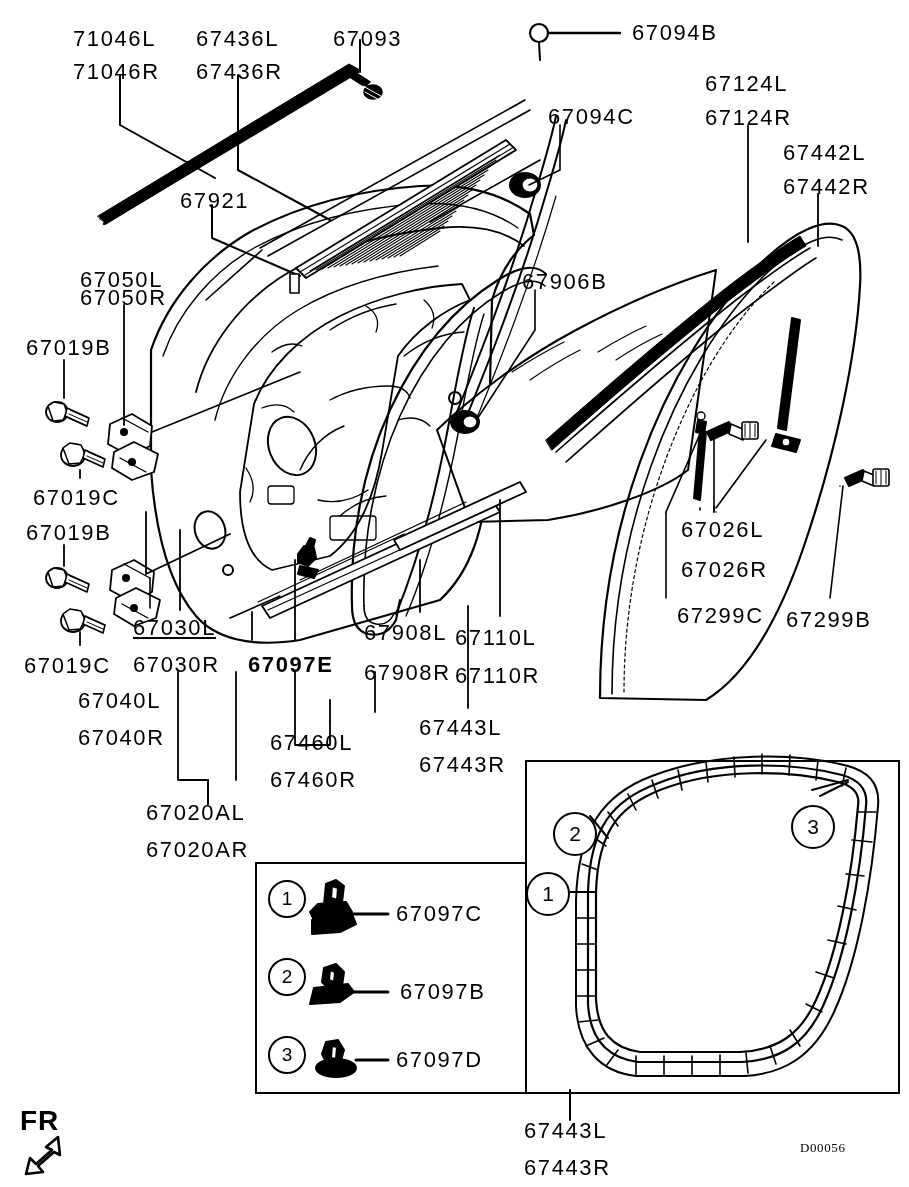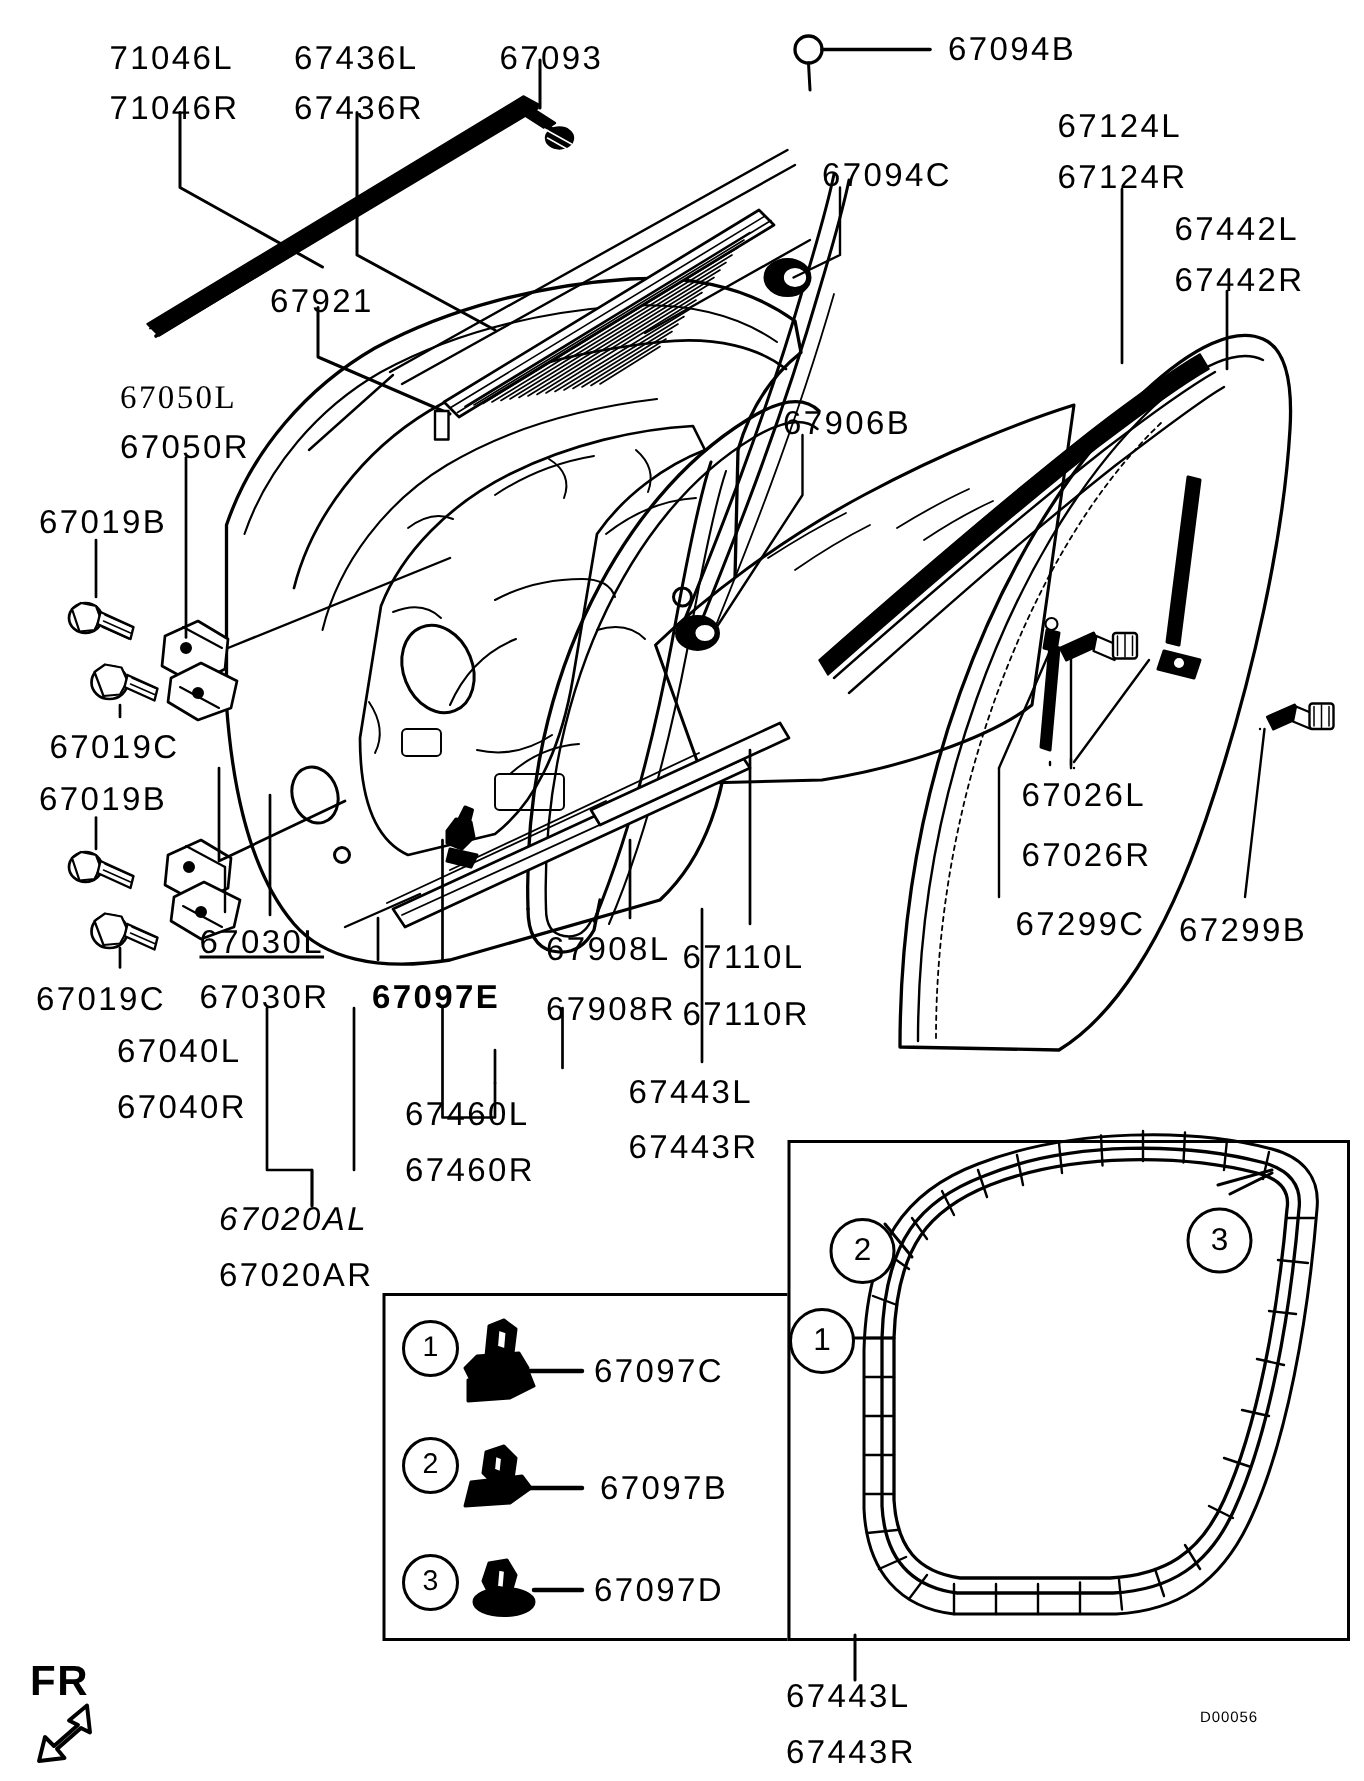--- a/index.html
+++ b/index.html
@@ -15,21 +15,21 @@
   .lbl{
     position:absolute;
     font-family:"Liberation Sans", sans-serif;
     font-size:22px;
     letter-spacing:1.6px;
     color:#000;
     white-space:nowrap;
     line-height:1.0;
     font-weight:400;
   }
-  .lbl.tiny{font-size:10px;letter-spacing:0.6px;font-family:Liberation Sans, sans-serif;}
+  .lbl.tiny{font-size:13px;letter-spacing:0.6px;font-family:Liberation Serif, serif;}
   .lbl.fr{font-size:28px;letter-spacing:1px;font-family:Liberation Sans, sans-serif;font-weight:700;}
 
   .cnum{
     position:absolute;
     width:34px;height:34px;border:2.5px solid #000;border-radius:50%;
     display:flex;align-items:center;justify-content:center;
     font-size:19px;font-family:"Liberation Sans", sans-serif;
     background:#fff;color:#000;
   }
   .cnum.big{width:40px;height:40px;font-size:21px;}
@@ -454,21 +454,21 @@
   <div class="lbl" style="left:196px;top:28px;text-align:right;">67436L</div>
   <div class="lbl" style="left:196px;top:61px;">67436R</div>
   <div class="lbl" style="left:333px;top:28px;">67093</div>
   <div class="lbl" style="left:632px;top:22px;">67094B</div>
   <div class="lbl" style="left:548px;top:106px;">67094C</div>
   <div class="lbl" style="left:705px;top:73px;">67124L</div>
   <div class="lbl" style="left:705px;top:107px;">67124R</div>
   <div class="lbl" style="left:783px;top:142px;">67442L</div>
   <div class="lbl" style="left:783px;top:176px;">67442R</div>
   <div class="lbl" style="left:180px;top:190px;">67921</div>
-  <div class="lbl" style="left:80px;top:254px;font-family:Liberation Serif, serif;">67050L</div>
+  <div class="lbl" style="left:80px;top:269px;">67050L</div>
   <div class="lbl" style="left:80px;top:287px;">67050R</div>
   <div class="lbl" style="left:522px;top:271px;">67906B</div>
   <div class="lbl" style="left:26px;top:337px;">67019B</div>
   <div class="lbl" style="left:33px;top:487px;">67019C</div>
   <div class="lbl" style="left:26px;top:522px;">67019B</div>
   <div class="lbl" style="left:24px;top:655px;">67019C</div>
   <div class="lbl" style="left:681px;top:519px;">67026L</div>
   <div class="lbl" style="left:681px;top:559px;">67026R</div>
   <div class="lbl" style="left:644px;top:605px;margin-left:33px;">67299C</div>
   <div class="lbl" style="left:786px;top:609px;">67299B</div>
@@ -478,21 +478,21 @@
   <div class="lbl" style="left:364px;top:622px;">67908L</div>
   <div class="lbl" style="left:364px;top:662px;">67908R</div>
   <div class="lbl" style="left:455px;top:627px;">67110L</div>
   <div class="lbl" style="left:455px;top:665px;">67110R</div>
   <div class="lbl" style="left:78px;top:690px;">67040L</div>
   <div class="lbl" style="left:78px;top:727px;">67040R</div>
   <div class="lbl" style="left:270px;top:732px;">67460L</div>
   <div class="lbl" style="left:270px;top:769px;">67460R</div>
   <div class="lbl" style="left:419px;top:717px;">67443L</div>
   <div class="lbl" style="left:419px;top:754px;">67443R</div>
-  <div class="lbl" style="left:146px;top:802px;font-style:italic;">67020AL</div>
+  <div class="lbl" style="left:146px;top:802px;">67020AL</div>
   <div class="lbl" style="left:146px;top:839px;">67020AR</div>
 
   <div class="lbl" style="left:524px;top:1120px;">67443L</div>
   <div class="lbl" style="left:524px;top:1157px;">67443R</div>
 
   <div class="lbl fr" style="left:20px;top:1107px;">FR</div>
 
   <svg class="art" viewBox="0 0 909 1187" style="pointer-events:none;">
     <g>
       <path d="M58,1137 L46,1147 L52,1150 L36,1164 L30,1158 L26,1174 L43,1172 L38,1166 L54,1152 L60,1155 Z" fill="#fff" stroke="#000" stroke-width="2.6" stroke-linejoin="round"></path>

